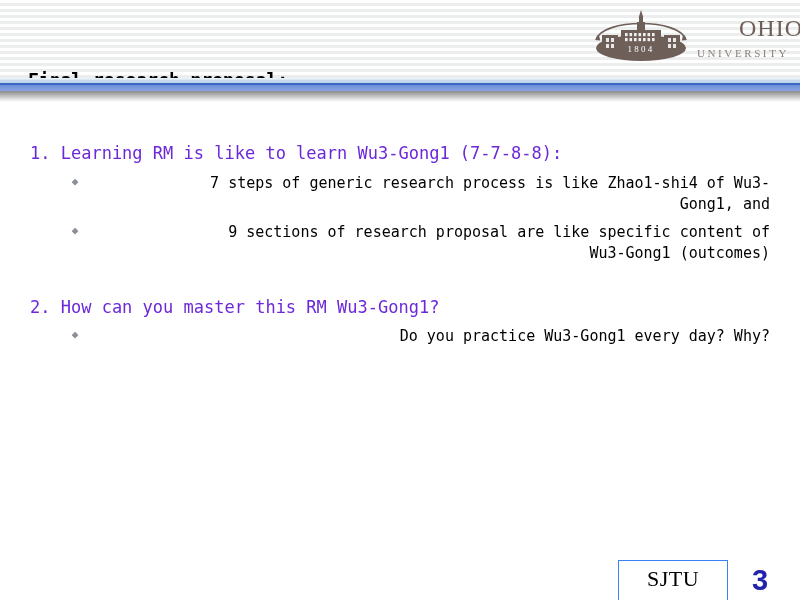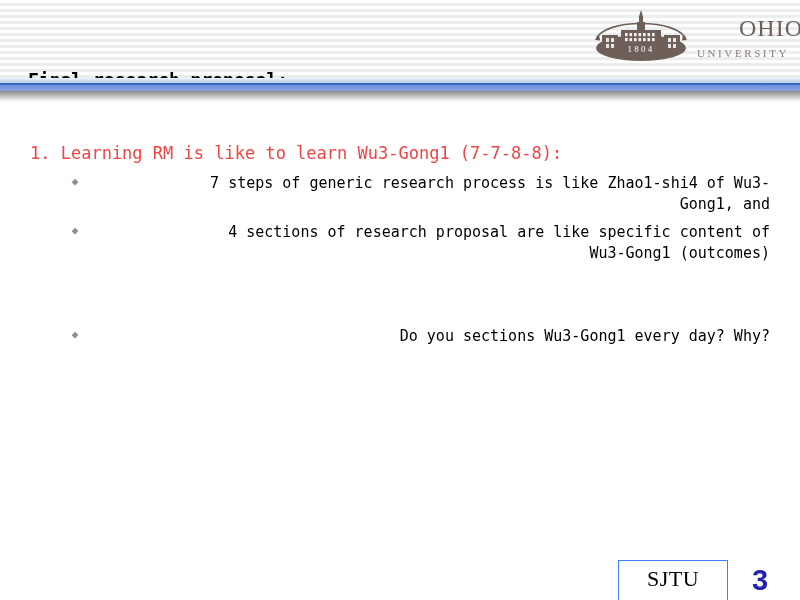--- a/index.html
+++ b/index.html
@@ -122,21 +122,21 @@
     width: 800px;
     height: 440px;
   }
   .num-item {
     position: absolute;
     left: 30px;
     width: 740px;
     font-family: "DejaVu Sans Mono", monospace;
     font-size: 17px;
     line-height: 22px;
-    color: #ef4444;
+    color: #6d28d9;
     white-space: pre;
   }
   .sub-item {
     position: absolute;
     left: 70px;
     width: 700px;
     font-family: "DejaVu Sans Mono", monospace;
     font-size: 15px;
     line-height: 21px;
     color: #000000;
@@ -269,28 +269,29 @@
   <div class="num-item" style="top: 40px;">1. Learning RM is like to learn Wu3-Gong1 (7-7-8-8):</div>
 
   <div class="sub-item" style="top: 71px;">
     <span class="sub-bullet">◆</span>
     <span class="sub-text">7 steps of generic research process is like Zhao1-shi4 of Wu3-
 Gong1, and</span>
   </div>
 
   <div class="sub-item" style="top: 120px;">
     <span class="sub-bullet">◆</span>
-    <span class="sub-text">4 sections of research proposal are like specific content of
+    <span class="sub-text">9 sections of research proposal are like specific content of
 Wu3-Gong1 (outcomes)</span>
   </div>
 
+  <div class="num-item" style="top: 194px;">2. How can you master this RM Wu3-Gong1?</div>
 
   <div class="sub-item" style="top: 224px;">
     <span class="sub-bullet">◆</span>
-    <span class="sub-text">Do you sections Wu3-Gong1 every day? Why?</span>
+    <span class="sub-text">Do you practice Wu3-Gong1 every day? Why?</span>
   </div>
 
 </div>
 
 <div class="footer-box">
   <div class="footer-box-label">SJTU</div>
 </div>
 
 <div class="page-number">3</div>
 

